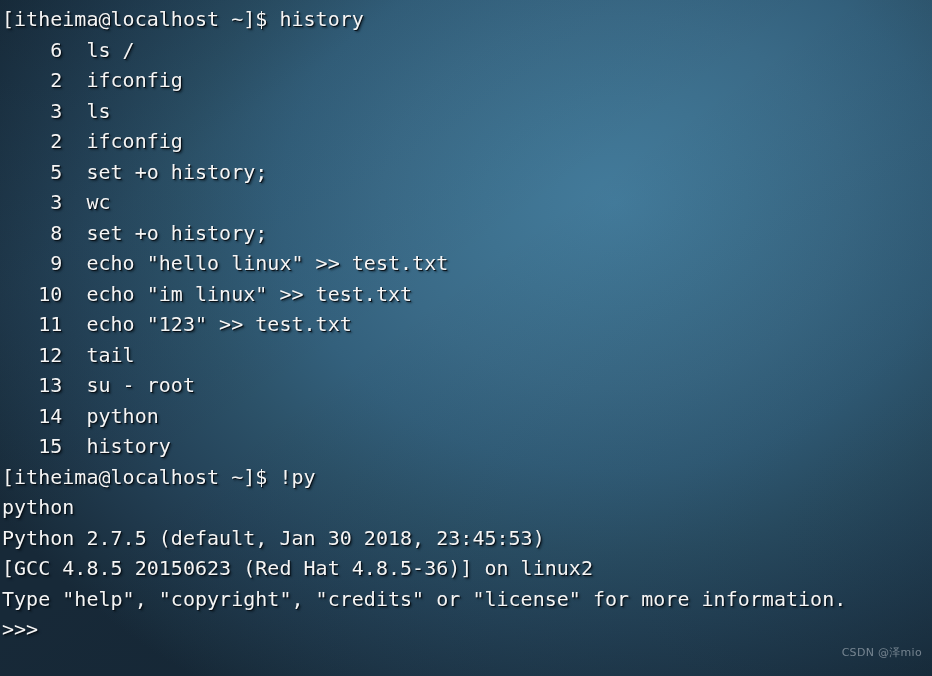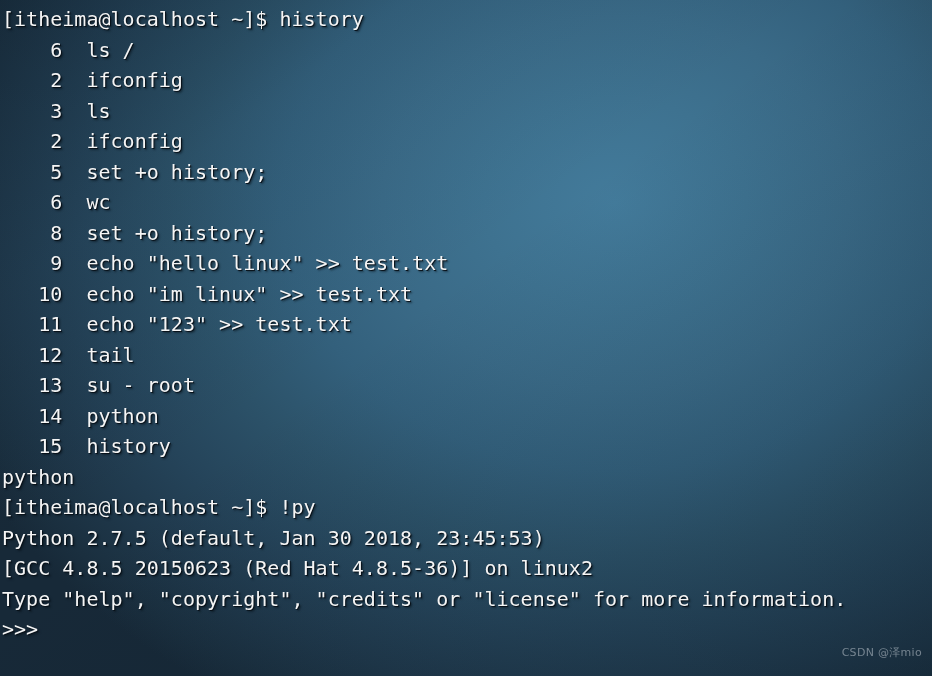--- a/index.html
+++ b/index.html
@@ -81,31 +81,31 @@
 <div id="terminal">
 
   <div class="screen">
 
     <div class="line">[itheima@localhost ~]$ history</div>
     <div class="line">    6  ls /</div>
     <div class="line">    2  ifconfig</div>
     <div class="line">    3  ls</div>
     <div class="line">    2  ifconfig</div>
     <div class="line">    5  set +o history;</div>
-    <div class="line">    6  wc</div>
+    <div class="line">    3  wc</div>
     <div class="line">    8  set +o history;</div>
     <div class="line">    9  echo "hello linux" &gt;&gt; test.txt</div>
     <div class="line">   10  echo "im linux" &gt;&gt; test.txt</div>
     <div class="line">   11  echo "123" &gt;&gt; test.txt</div>
     <div class="line">   12  tail</div>
     <div class="line">   13  su - root</div>
     <div class="line">   14  python</div>
     <div class="line">   15  history</div>
+    <div class="line">[itheima@localhost ~]$ !py</div>
     <div class="line">python</div>
-    <div class="line">[itheima@localhost ~]$ !py</div>
     <div class="line">Python 2.7.5 (default, Jan 30 2018, 23:45:53)</div>
     <div class="line">[GCC 4.8.5 20150623 (Red Hat 4.8.5-36)] on linux2</div>
     <div class="line">Type "help", "copyright", "credits" or "license" for more information.</div>
     <div class="line">&gt;&gt;&gt;</div>
 
   </div>
 
   <div id="watermark">CSDN @泽mio</div>
 
 </div>

